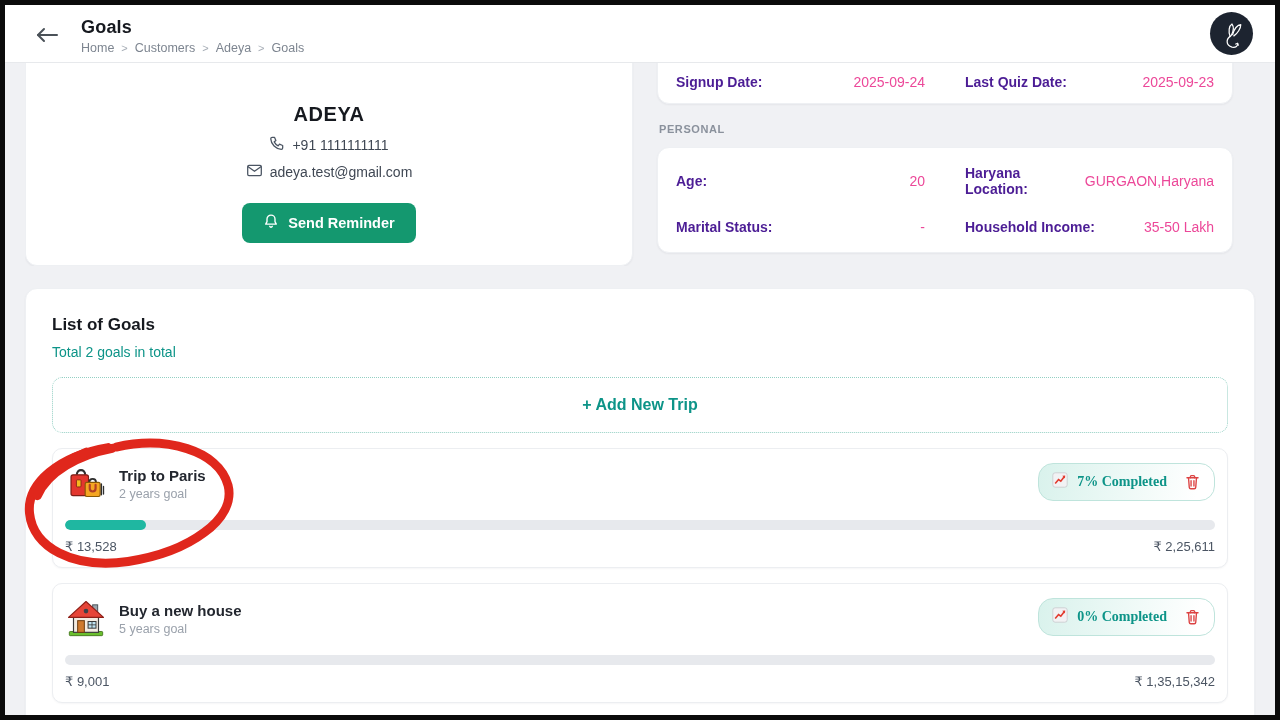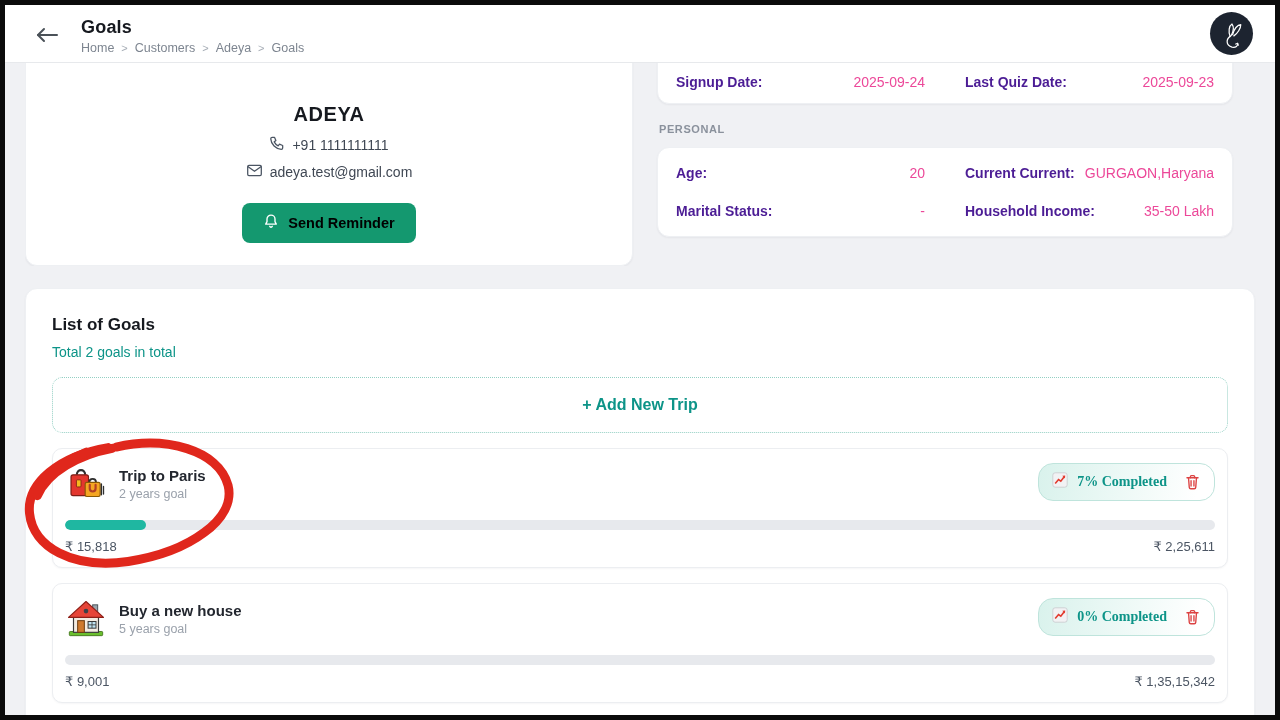--- a/index.html
+++ b/index.html
@@ -24,21 +24,21 @@
   main { padding:0 20px; }
   .top-section { display:grid; grid-template-columns:608px 1fr; gap:24px; overflow:hidden; }
   .card { background:#fff; border-radius:12px; border:1px solid #eef0f3;
           box-shadow:0 1px 2px rgba(16,24,40,.05); }
 
   
   .customer-card { margin-top:-34px; text-align:center; padding:73px 20px 22px; }
   .cust-name { font-size:20px; font-weight:700; color:#16191f; letter-spacing:.6px; }
   .contact-row { margin-top:9px; font-size:14px; color:#3f4753;
                  display:flex; align-items:center; justify-content:center; gap:7px; }
-  .btn-reminder { margin-top:22px; background:#14986f; color:#000000; border:none; border-radius:8px;
+  .btn-reminder { margin-top:22px; background:#14986f; color:#ffffff; border:none; border-radius:8px;
                   font-size:14.5px; font-weight:600; padding:10px 21px; cursor:pointer;
                   display:inline-flex; align-items:center; gap:9px; font-family:inherit; }
 
   
   .right-col { margin-right:22px; }
   .detail-card.clip { margin-top:-34px; }
   .detail-row { display:grid; grid-template-columns:1fr 1fr; gap:40px; padding:11px 18px; }
   .detail-card.clip .detail-row { padding-top:44px; padding-bottom:13px; }
   .pair { display:flex; justify-content:space-between; align-items:center; }
   .lbl { font-size:14px; font-weight:700; color:#4c1d95; }
@@ -159,21 +159,21 @@
 
         <div class="section-label">PERSONAL</div>
 
         <div class="card personal-card">
           <div class="detail-row">
             <div class="pair">
               <span class="lbl">Age:</span>
               <span class="val">20</span>
             </div>
             <div class="pair">
-              <span class="lbl">Current Current:</span>
+              <span class="lbl">Haryana Location:</span>
               <span class="val">GURGAON,Haryana</span>
             </div>
           </div>
           <div class="detail-row">
             <div class="pair">
               <span class="lbl">Marital Status:</span>
               <span class="val">-</span>
             </div>
             <div class="pair">
               <span class="lbl">Household Income:</span>
@@ -225,21 +225,21 @@
                 <path d="M5.3 5.5 L6.2 16.8 a1.8 1.8 0 0 0 1.8 1.7 h4 a1.8 1.8 0 0 0 1.8-1.7 L14.7 5.5"></path>
                 <path d="M8.3 9 v6.2 M11.7 9 v6.2"></path>
               </svg>
             </span>
           </div>
         </div>
         <div class="track">
           <div class="fill" style="width: 7%;"></div>
         </div>
         <div class="amounts">
-          <span>₹ 15,818</span>
+          <span>₹ 13,528</span>
           <span>₹ 2,25,611</span>
         </div>
       </div>
 
       
       <div class="goal-row">
         <div class="goal-head">
           <div class="goal-id">
             <span class="goal-icon">
               <svg width="40" height="40" viewBox="0 0 48 48">

